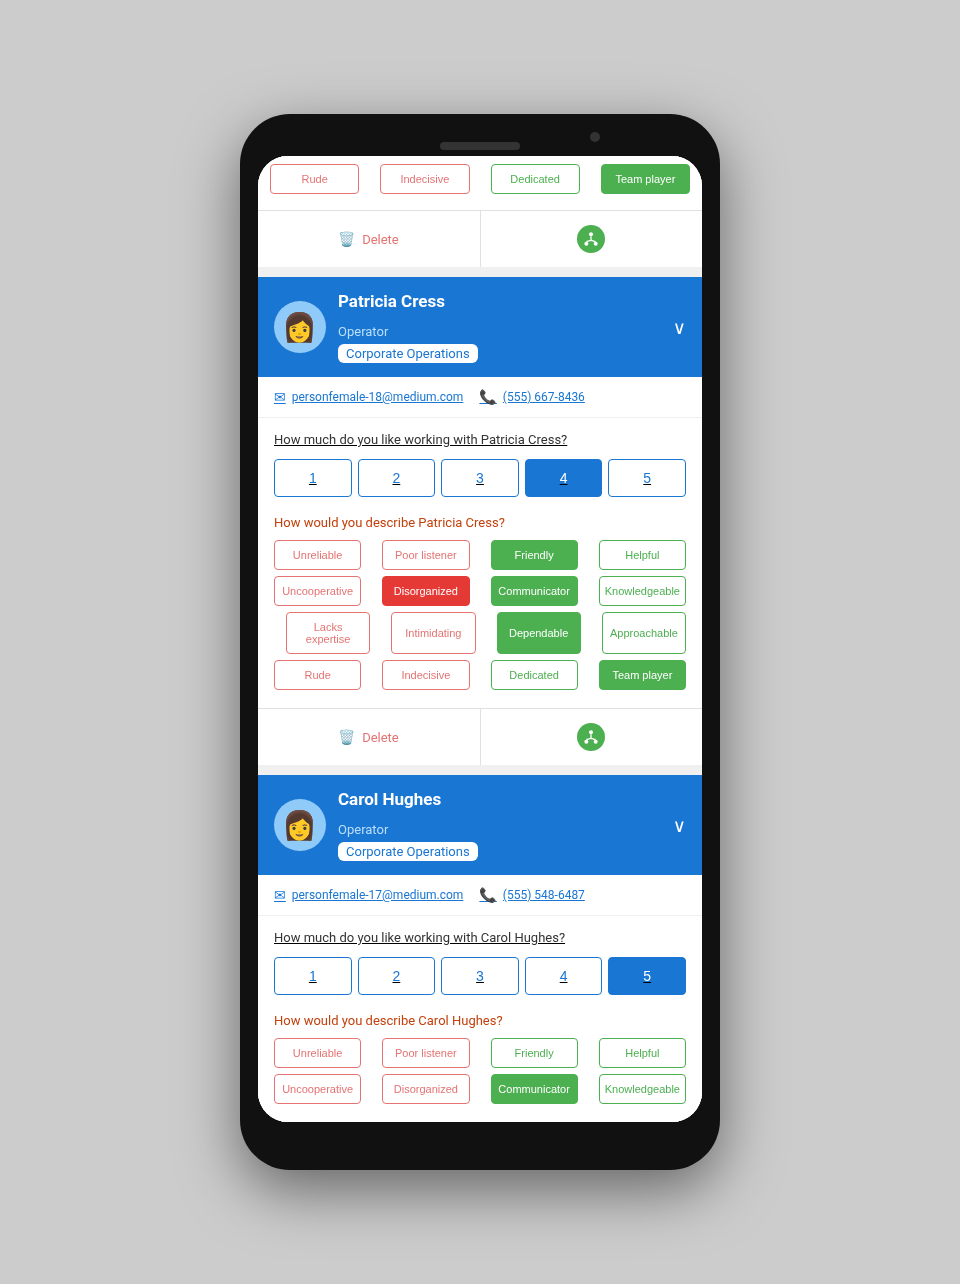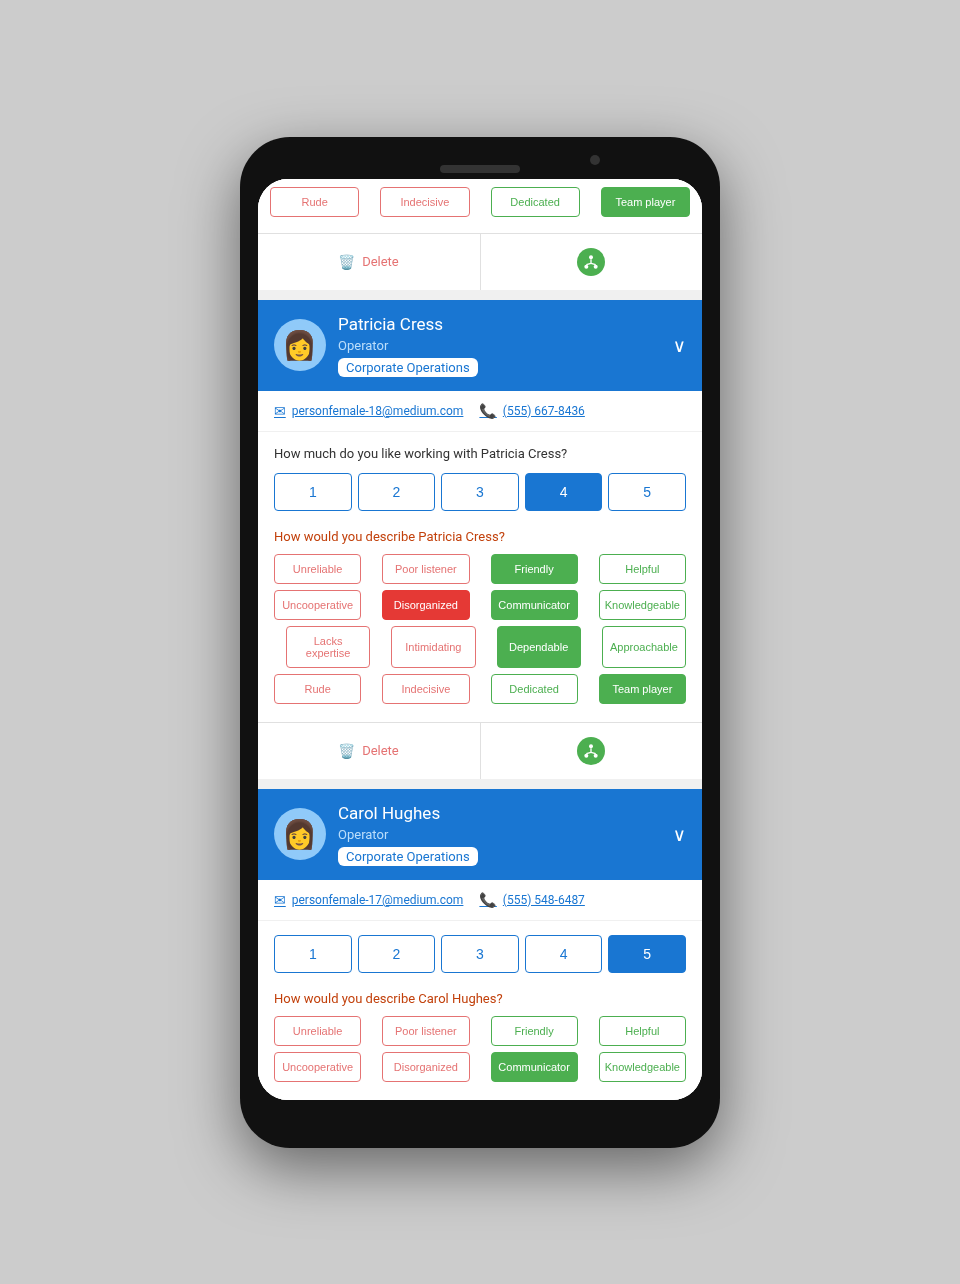--- a/index.html
+++ b/index.html
@@ -106,22 +106,22 @@
       border-radius: 50%;
       background: #90caf9;
       overflow: hidden;
       flex-shrink: 0;
       display: flex;
       align-items: center;
       justify-content: center;
       font-size: 22px;
     }
     .person-info { flex: 1; }
-    .person-name { color: #fff; font-size: 17px; font-weight: 400; }
-    .person-role { color: #bbdefb; font-size: 13px; margin-top: 4px; }
+    .person-name { color: #fff; font-size: 17px; font-weight: 700; }
+    .person-role { color: #bbdefb; font-size: 13px; margin-top: 13px; }
     .person-dept {
       display: inline-block;
       background: #fff;
       color: #1976d2;
       font-size: 13px;
       border-radius: 6px;
       padding: 2px 8px;
       margin-top: 5px;
     }
     .chevron-down {
@@ -149,20 +149,21 @@
       font-size: 12px;
       color: #1976d2;
       text-decoration: underline;
     }
     .contact-icon { font-size: 14px; color: #1976d2; }
 
     
     .question-section {
       background: #fff;
       padding: 14px 16px;
+      text-decoration: underline;
     }
     .question-text {
       font-size: 13px;
       color: #333;
       margin-bottom: 12px;
       font-weight: 400;
     }
 
     
     .rating-row {
@@ -364,20 +365,23 @@
           <span class="contact-icon">✉</span>
           <span>personfemale-17@medium.com</span>
         </div>
         <div class="contact-item">
           <span class="contact-icon">📞</span>
           <span>(555) 548-6487</span>
         </div>
       </div>
 
       <div class="question-section">
+        <div class="question-text">
+          <span>How much do you like working with Carol Hughes?</span>
+        </div>
         <div class="rating-row">
           <button class="rating-btn">1</button>
           <button class="rating-btn">2</button>
           <button class="rating-btn">3</button>
           <button class="rating-btn">4</button>
           <button class="rating-btn selected">5</button>
         </div>
       </div>
 
       <div class="describe-section">

